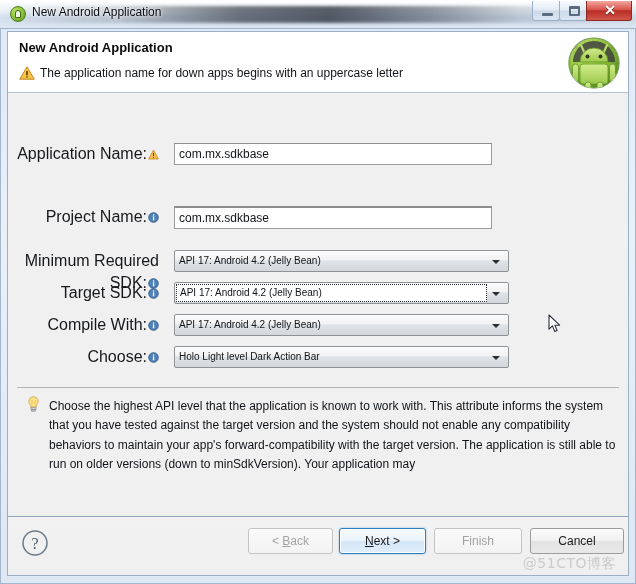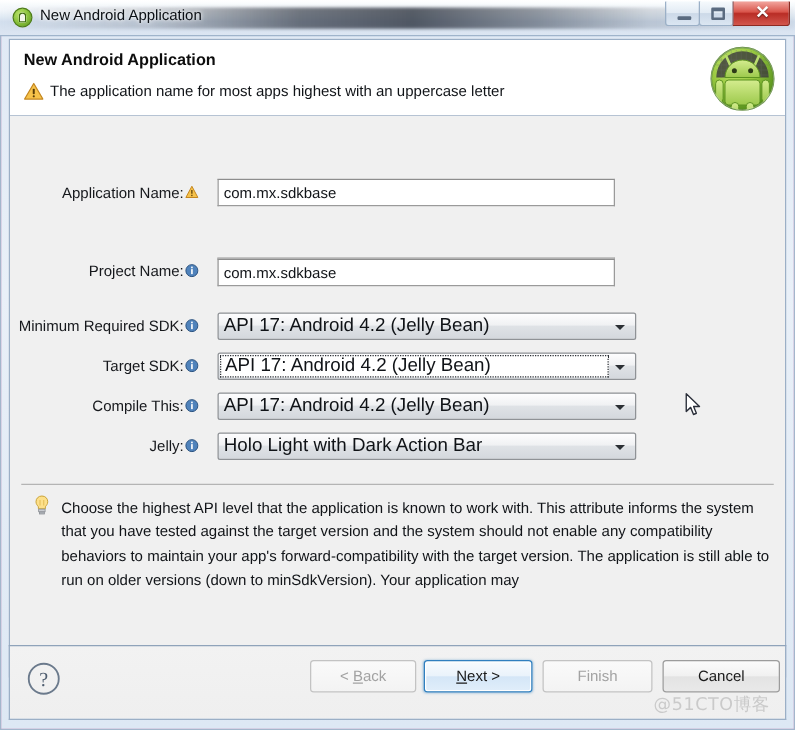--- a/index.html
+++ b/index.html
@@ -212,21 +212,21 @@
     position: absolute;
     left: 0;
     width: 620px;
     height: 24px;
   }
   .label-wrap {
     position: absolute;
     left: 0; top: 0;
     width: 151px;
     text-align: right;
-    font-size: 12px;
+    font-size: 16px;
     color: #16181c;
     line-height: 22px;
     height: 22px;
   }
   .deco-icon {
     display: inline-block;
     width: 11px;
     height: 11px;
     vertical-align: -1px;
     margin-left: 1px;
@@ -260,21 +260,21 @@
     border: 1px solid #8f9296;
     border-radius: 2px;
     background: linear-gradient(to bottom, #fdfdfe 0%, #f0f1f3 45%, #dfe2e6 50%, #d4d8dd 100%);
     cursor: default;
   }
   .combo-text {
     position: absolute;
     left: 4px; top: 0;
     height: 20px;
     line-height: 20px;
-    font-size: 15px;
+    font-size: 10px;
     color: #101317;
     white-space: nowrap;
   }
   .combo-arrow {
     position: absolute;
     right: 8px; top: 9px;
     width: 0; height: 0;
     border-left: 4px solid transparent;
     border-right: 4px solid transparent;
     border-top: 4px solid #2b2f34;
@@ -407,21 +407,21 @@
   <div class="dialog-inner">
 
     <div class="header">
       <div class="header-title">New Android Application</div>
 
       <svg class="warn-tri" viewBox="0 0 16 14">
         <path d="M8 0.8 L15.3 13.2 L0.7 13.2 Z" fill="#f6c24a" stroke="#c4861f" stroke-width="1" stroke-linejoin="round"></path>
         <rect x="7.2" y="5" width="1.6" height="4.4" rx="0.6" fill="#5a3c07"></rect>
         <rect x="7.2" y="10.2" width="1.6" height="1.6" rx="0.7" fill="#5a3c07"></rect>
       </svg>
-      <div class="header-msg">The application name for most apps highest with an uppercase letter</div>
+      <div class="header-msg">The application name for down apps begins with an uppercase letter</div>
 
       <svg class="android-logo" viewBox="0 0 54 54">
         <defs>
           <radialGradient id="gcirc" cx="36%" cy="28%" r="78%">
             <stop offset="0%" stop-color="#c6e873"></stop>
             <stop offset="45%" stop-color="#9ccb43"></stop>
             <stop offset="100%" stop-color="#4e8a18"></stop>
           </radialGradient>
           <linearGradient id="gbody" x1="0" y1="0" x2="0" y2="1">
             <stop offset="0%" stop-color="#d4ec8e"></stop>
@@ -521,42 +521,42 @@
         </div>
         <div class="combo focused">
           <span class="focus-ring"></span>
           <span class="combo-text">API 17: Android 4.2 (Jelly Bean)</span>
           <span class="combo-arrow"></span>
         </div>
       </div>
 
       <div class="row" style="top:221px;">
         <div class="label-wrap">
-          <span>Compile This:</span><svg class="deco-icon" viewBox="0 0 11 11">
+          <span>Compile With:</span><svg class="deco-icon" viewBox="0 0 11 11">
               <circle cx="5.5" cy="5.5" r="4.8" fill="#4f82bb" stroke="#2b5381" stroke-width="0.8"></circle>
               <rect x="4.9" y="4.3" width="1.3" height="4" fill="#ffffff"></rect>
               <rect x="4.9" y="2.3" width="1.3" height="1.3" fill="#ffffff"></rect>
             </svg>
         </div>
         <div class="combo">
           <span class="combo-text">API 17: Android 4.2 (Jelly Bean)</span>
           <span class="combo-arrow"></span>
         </div>
       </div>
 
       <div class="row" style="top:253px;">
         <div class="label-wrap">
-          <span>Jelly:</span><svg class="deco-icon" viewBox="0 0 11 11">
+          <span>Choose:</span><svg class="deco-icon" viewBox="0 0 11 11">
               <circle cx="5.5" cy="5.5" r="4.8" fill="#4f82bb" stroke="#2b5381" stroke-width="0.8"></circle>
               <rect x="4.9" y="4.3" width="1.3" height="4" fill="#ffffff"></rect>
               <rect x="4.9" y="2.3" width="1.3" height="1.3" fill="#ffffff"></rect>
             </svg>
         </div>
         <div class="combo">
-          <span class="combo-text">Holo Light with Dark Action Bar</span>
+          <span class="combo-text">Holo Light level Dark Action Bar</span>
           <span class="combo-arrow"></span>
         </div>
       </div>
 
       <div class="hsep" style="top:294px;"></div>
 
       <svg class="help-bulb" style="top:303px;" viewBox="0 0 13 17">
         <path d="M6.5 0.8 C9.3 0.8 11.2 2.8 11.2 5.4 C11.2 7.3 10 8.4 9.3 9.4 L9.3 11 L3.7 11 L3.7 9.4 C3 8.4 1.8 7.3 1.8 5.4 C1.8 2.8 3.7 0.8 6.5 0.8 Z" fill="#fde08a" stroke="#c9a33a" stroke-width="0.8"></path>
         <rect x="3.9" y="11.3" width="5.2" height="2.1" fill="#c9ccd1" stroke="#8a8e94" stroke-width="0.6"></rect>
         <rect x="4.5" y="13.6" width="4" height="1.6" fill="#b4b8bd" stroke="#8a8e94" stroke-width="0.6"></rect>

